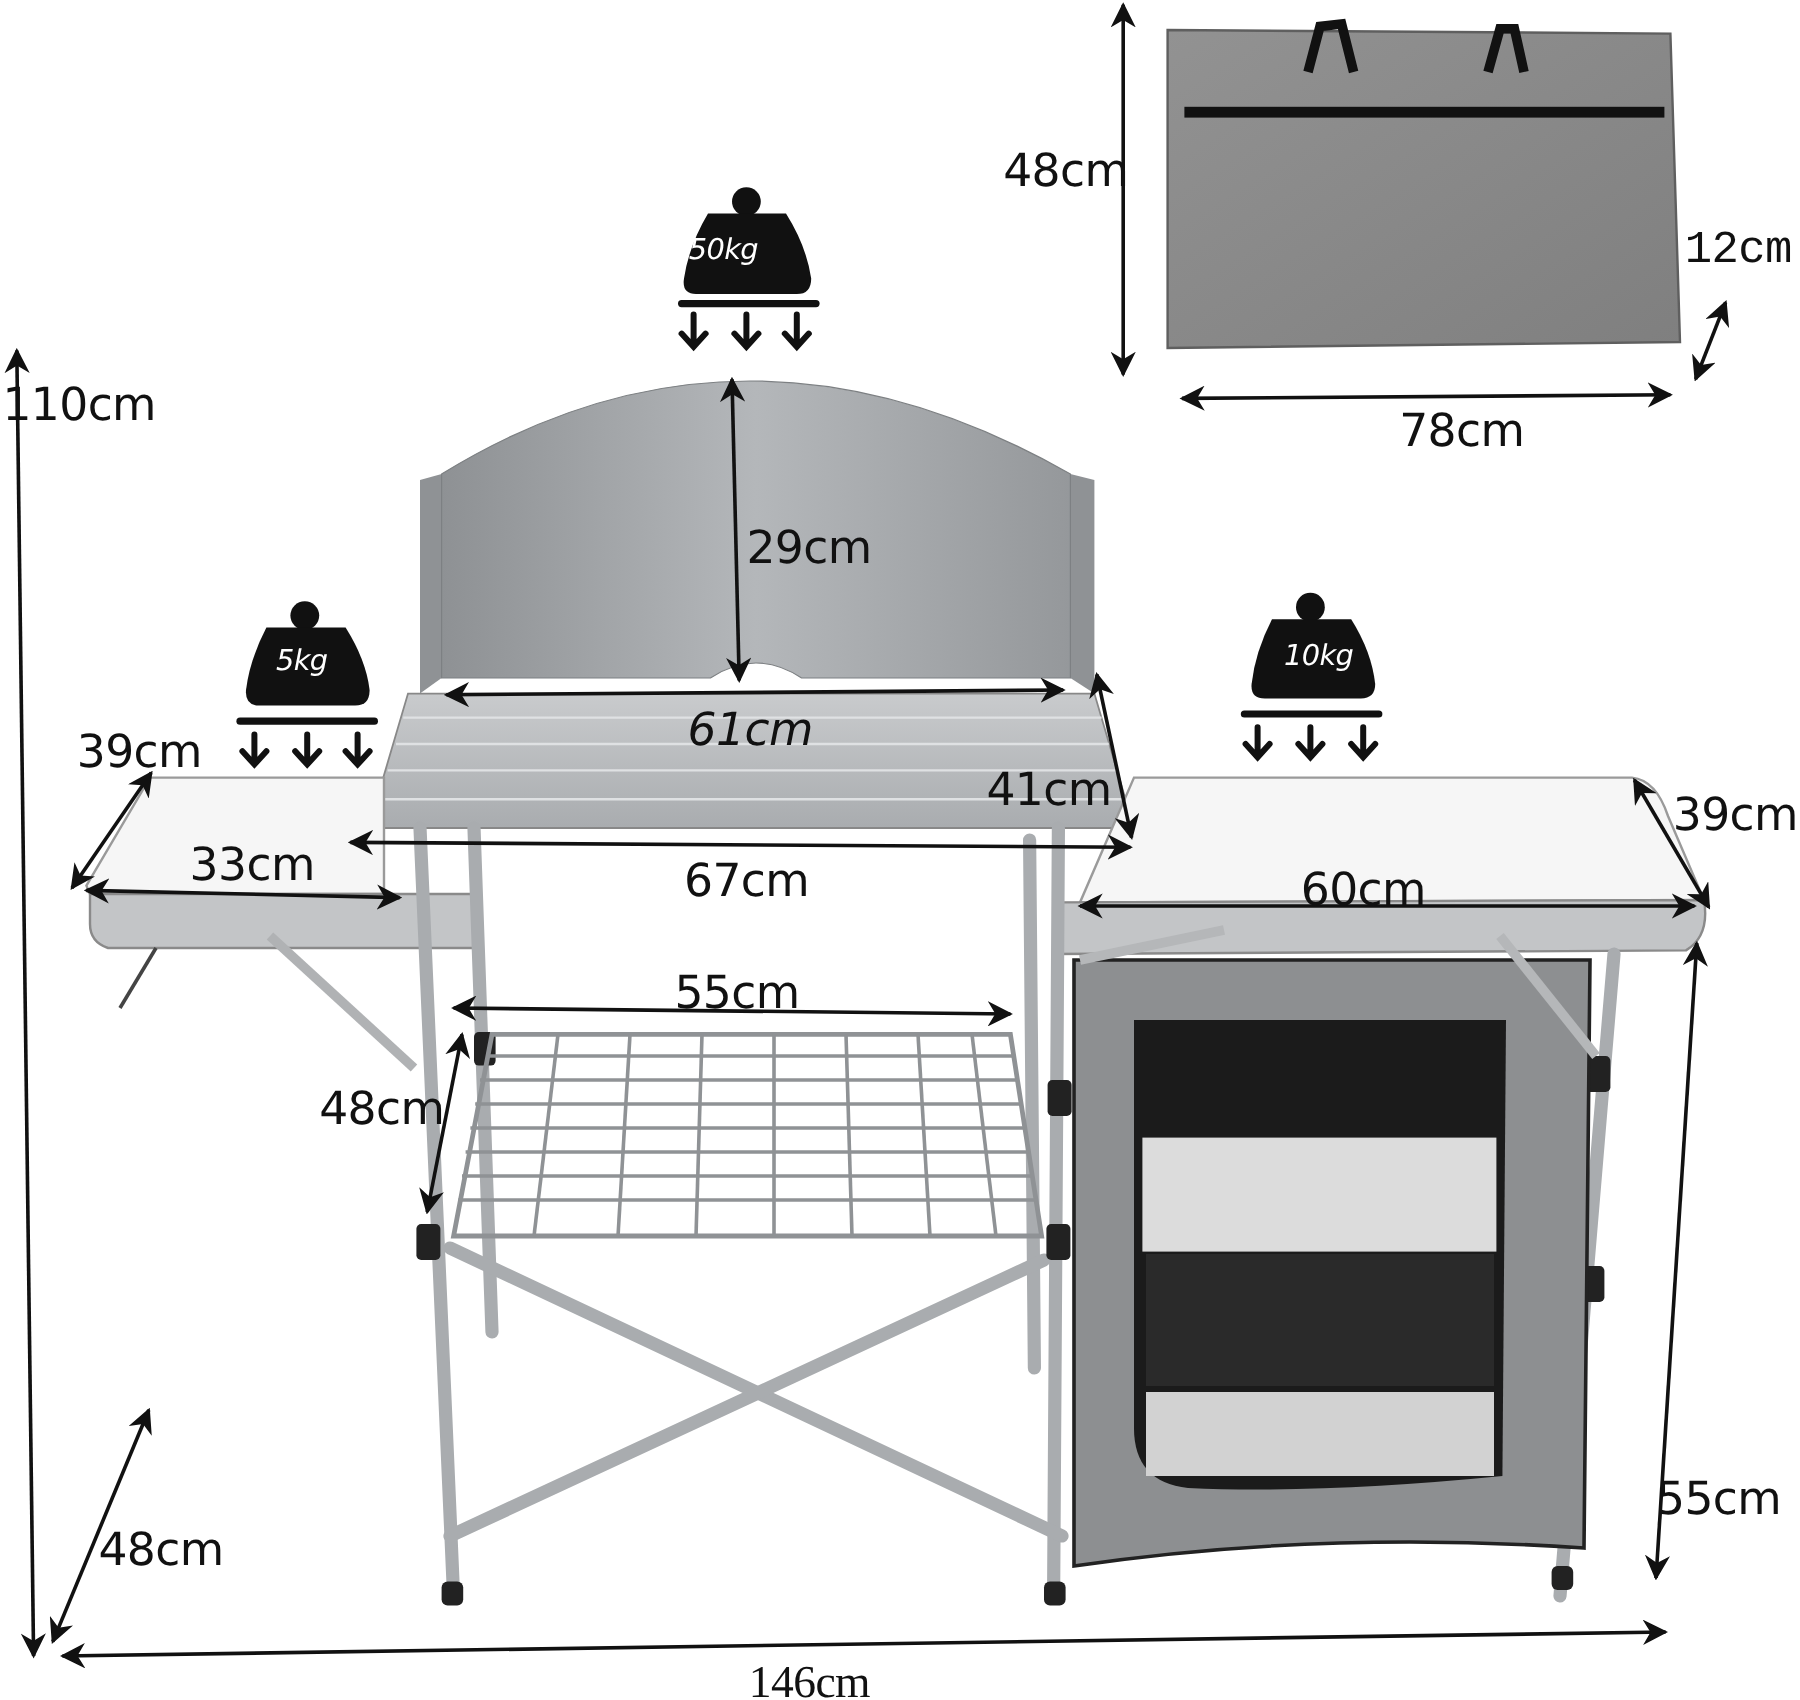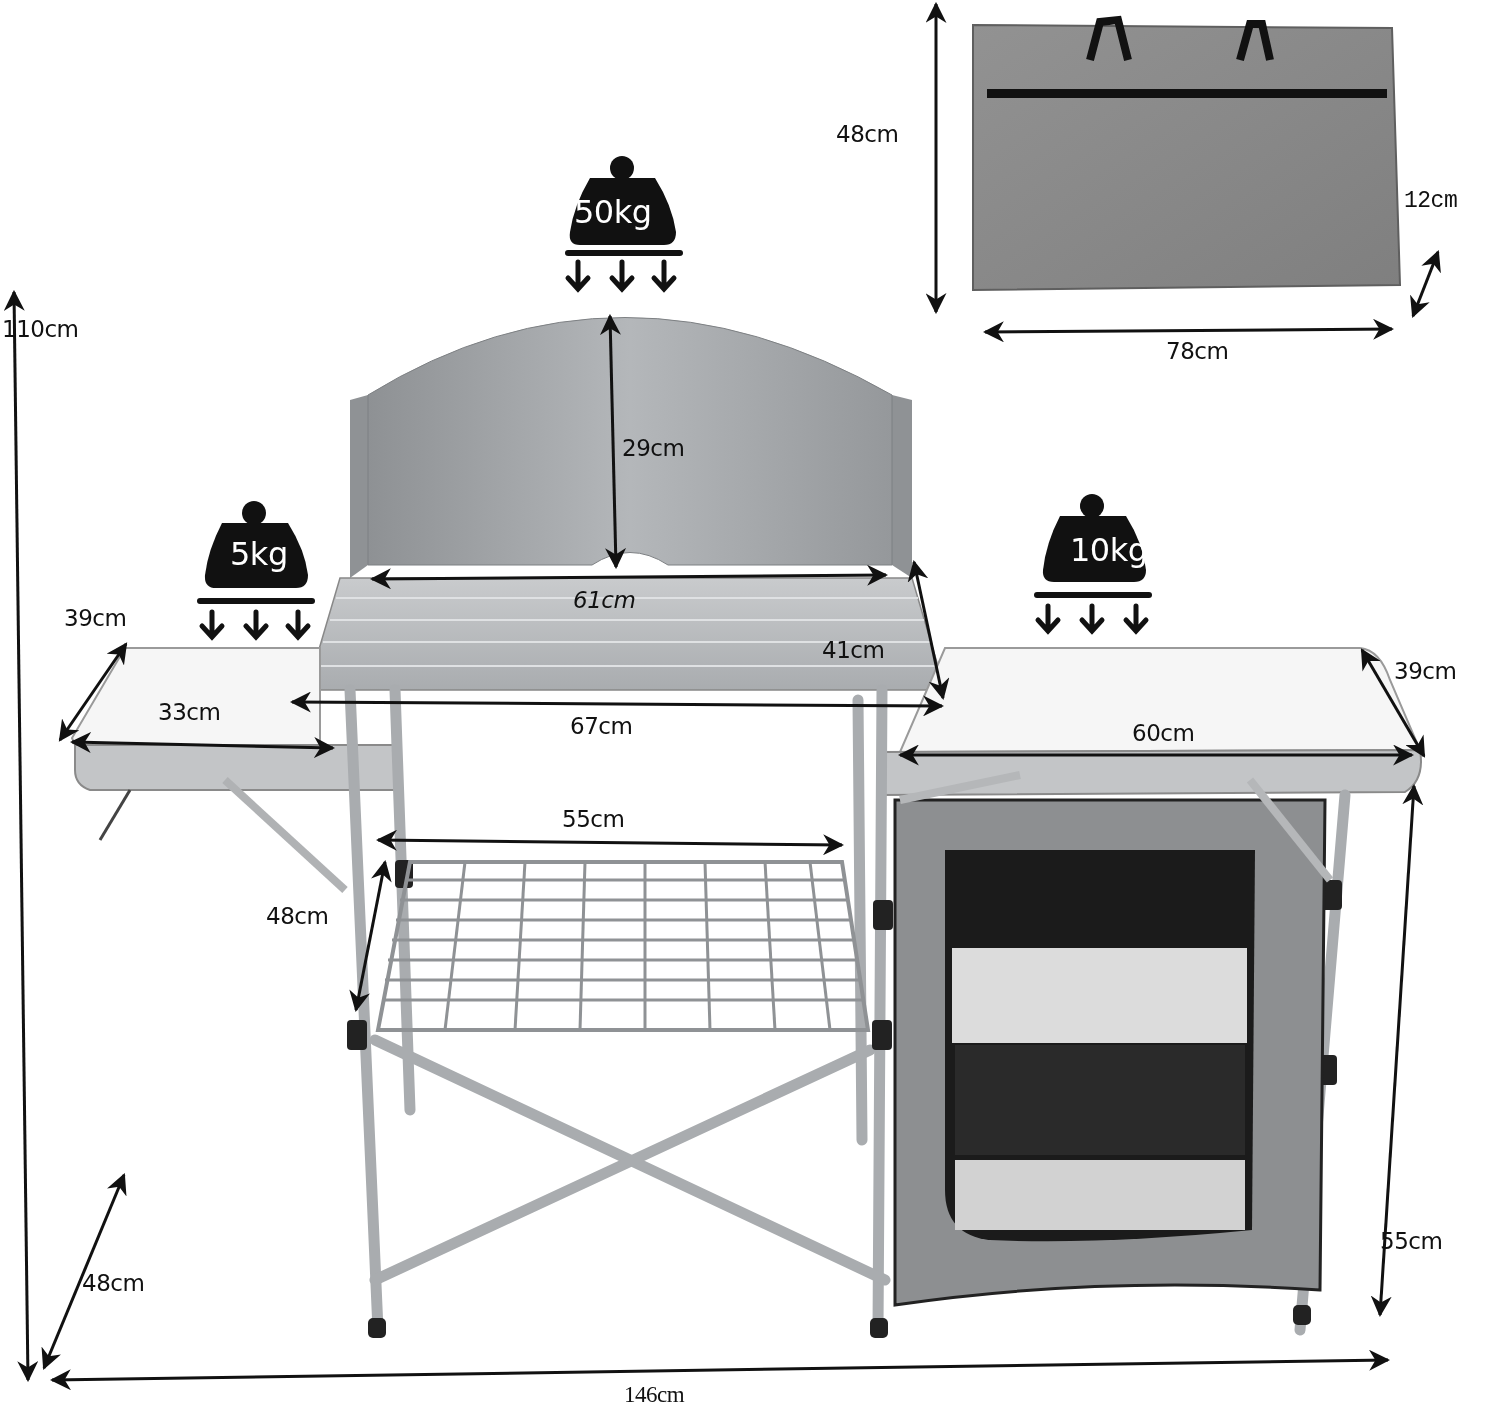--- a/index.html
+++ b/index.html
@@ -1,19 +1,19 @@
 <!DOCTYPE html>
 <html><head>
 <meta charset="utf-8">
 <style>
   html,body{margin:0;padding:0;background:#ffffff;}
   body{width:1500px;height:1417px;position:relative;overflow:hidden;font-family:"DejaVu Sans",sans-serif;color:#111;}
   #art{position:absolute;left:0;top:0;width:1500px;height:1417px;}
-  .lbl{position:absolute;font-size:23px;line-height:1;color:#111;white-space:nowrap;letter-spacing:-0.5px;}
-  .wlbl{position:absolute;font-size:32px;line-height:1;color:#fff;white-space:nowrap;letter-spacing:-0.5px;}
+  .lbl{position:absolute;font-size:38px;line-height:1;color:#111;white-space:nowrap;letter-spacing:-0.5px;}
+  .wlbl{position:absolute;font-size:24px;line-height:1;color:#fff;white-space:nowrap;letter-spacing:-0.5px;font-style:italic;}
 </style>
 </head>
 <body>
 
 <svg id="art" width="1500" height="1417" viewBox="0 0 1500 1417" xmlns="http://www.w3.org/2000/svg">
   <defs>
     <marker id="ah" viewBox="0 0 10 10" refX="9" refY="5" markerWidth="7" markerHeight="7" orient="auto-start-reverse">
       <path d="M0,0 L10,5 L0,10 L3,5 z" fill="#111"></path>
     </marker>
     <linearGradient id="panelG" x1="0" y1="0" x2="1" y2="0">
@@ -177,18 +177,18 @@
 <div class="wlbl" style="left:1070px;top:534px;">10kg</div>
 
 <div class="lbl" style="left:2px;top:318px;">110cm</div>
 <div class="lbl" style="left:622px;top:437px;">29cm</div>
 <div class="lbl" style="left:573px;top:589px;font-style:italic;">61cm</div>
 <div class="lbl" style="left:822px;top:639px;">41cm</div>
 <div class="lbl" style="left:570px;top:715px;">67cm</div>
 <div class="lbl" style="left:64px;top:607px;">39cm</div>
 <div class="lbl" style="left:158px;top:701px;">33cm</div>
 <div class="lbl" style="left:1394px;top:660px;">39cm</div>
-<div class="lbl" style="left:1084px;top:722px;margin-left:48px;">60cm</div>
+<div class="lbl" style="left:1084px;top:722px;">60cm</div>
 <div class="lbl" style="left:562px;top:808px;">55cm</div>
 <div class="lbl" style="left:266px;top:905px;">48cm</div>
 <div class="lbl" style="left:1380px;top:1230px;">55cm</div>
 <div class="lbl" style="left:82px;top:1272px;">48cm</div>
 <div class="lbl" style="left:624px;top:1383px;font-family:Liberation Serif, serif;">146cm</div>
 
 </body></html>

